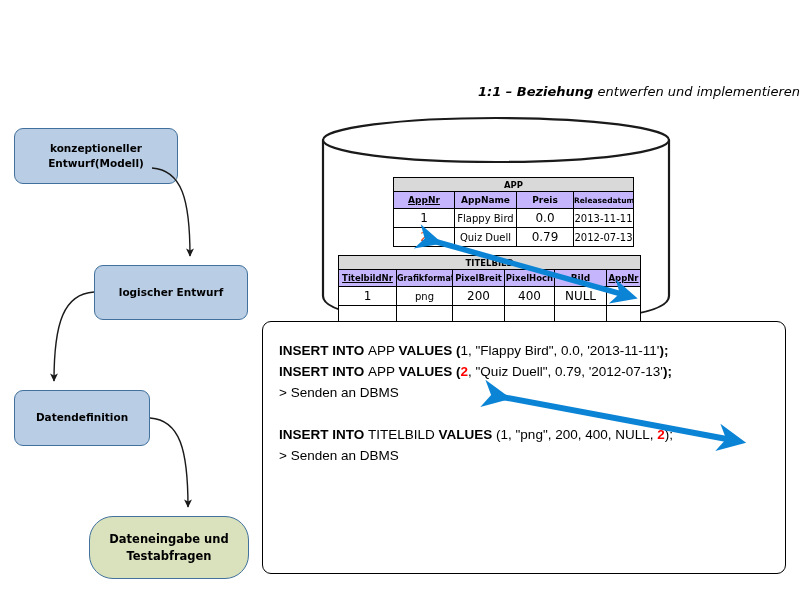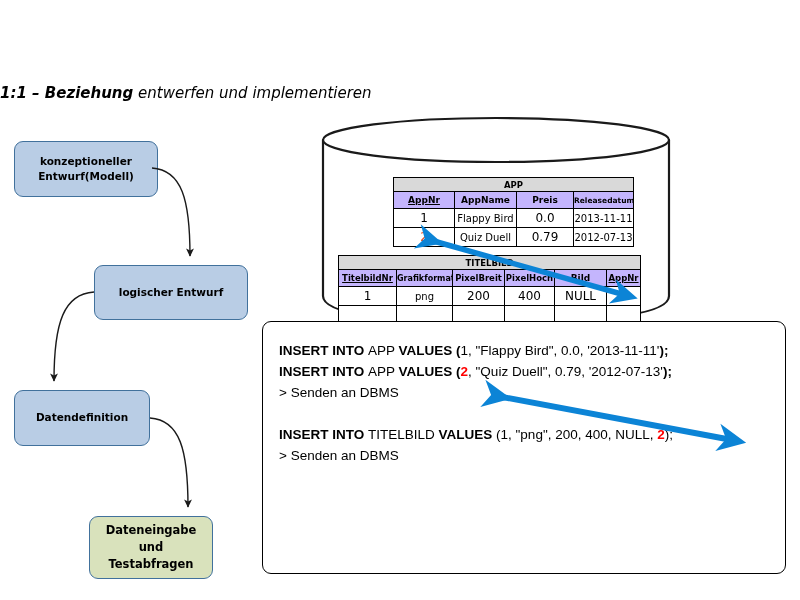--- a/index.html
+++ b/index.html
@@ -30,23 +30,23 @@
     font-weight: 400;
     letter-spacing: 0px;
     line-height: 1.1;
     white-space: nowrap;
   }
   #subtitle {
     position: absolute;
     left: 0;
     top: 84px;
     width: 800px;
-    text-align: left;
-    font-family: "DejaVu Sans", sans-serif;
-    font-size: 15px;
+    text-align: right;
+    font-family: "DejaVu Sans", sans-serif;
+    font-size: 13px;
     font-style: italic;
     line-height: 1.2;
     white-space: nowrap;
   }
   #subtitle .strong {
     font-weight: bold;
   }
 
   
   .flowbox {
@@ -61,24 +61,24 @@
     font-family: "DejaVu Sans", sans-serif;
     font-weight: bold;
     font-size: 10.5px;
     line-height: 1.45;
     padding: 2px 6px;
     color: #000;
   }
   .flowbox.blue { background: #b9cde5; }
   .flowbox.green { background: #d9e2bc; font-size: 11.5px; }
 
-  #box-konzept { left: 14px;  top: 141px; width: 144px; height: 56px; }
+  #box-konzept { left: 14px;  top: 128px; width: 164px; height: 56px; }
   #box-logisch { left: 94px;  top: 265px; width: 154px; height: 55px; }
   #box-datendef{ left: 14px;  top: 390px; width: 136px; height: 56px; }
-  #box-eingabe { left: 89px;  top: 516px; width: 124px; height: 63px; }
+  #box-eingabe { left: 89px;  top: 516px; width: 160px; height: 63px; border-radius: 24px; }
 
   
   .overlay {
     position: absolute;
     left: 0;
     top: 0;
     width: 800px;
     height: 600px;
     pointer-events: none;
   }

